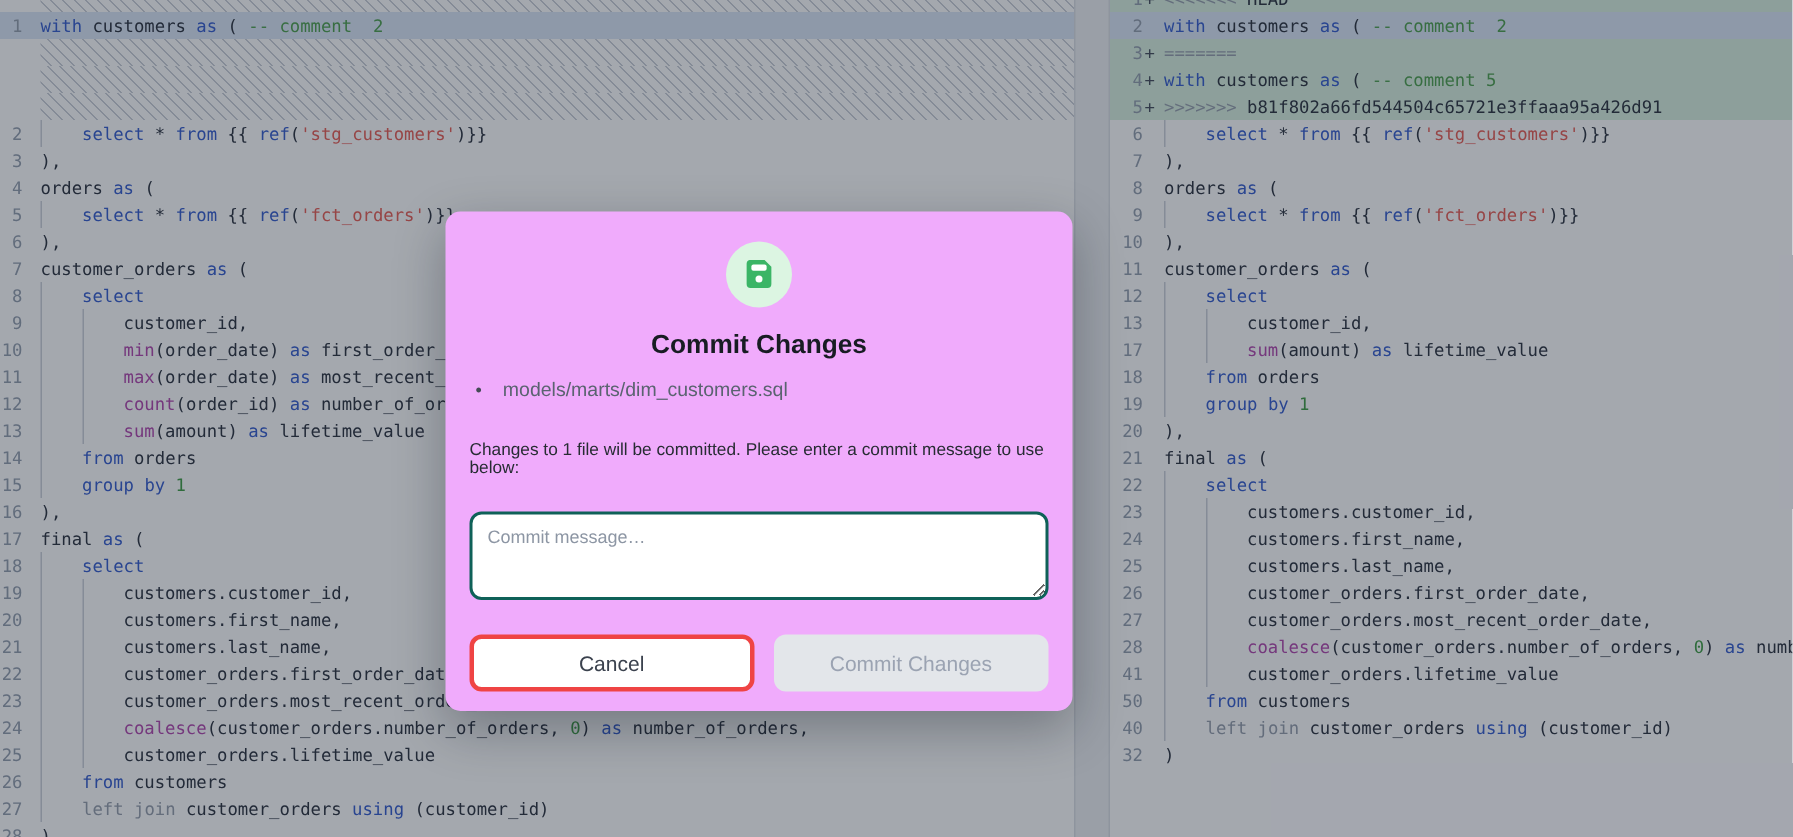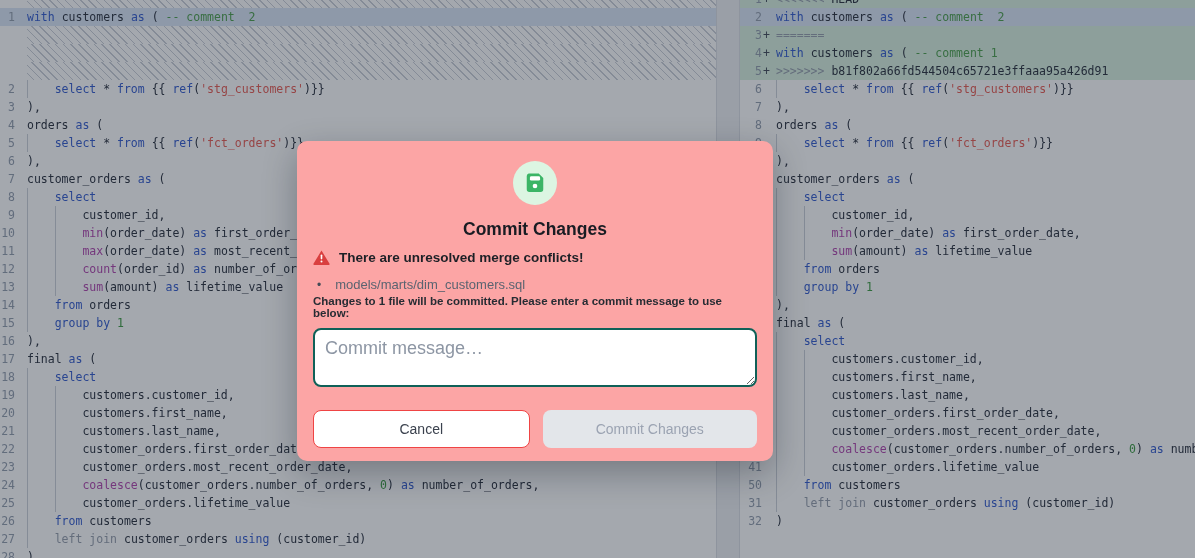--- a/index.html
+++ b/index.html
@@ -33,40 +33,40 @@
        border-left:1px solid rgba(130,140,160,.38);vertical-align:top}
   .kw{color:#3e63cf}
   .fn{color:#b44fb0}
   .str{color:#e8645c}
   .cmt{color:#55a355}
   .num{color:#47a04b}
   .dim{color:#9aa2af}
   .dim2{color:#99a1ae}
   
   .overlay{position:absolute;inset:0;background:rgba(6,16,34,.36)}
-  .modal{position:absolute;left:297px;top:141px;width:476px;box-sizing:border-box;
-         background:#fca5a5;border-radius:10px;box-shadow:0 12px 34px rgba(10,15,25,.3);
+  .modal{position:absolute;left:297px;top:141px;width:418px;box-sizing:border-box;
+         background:#f0abfc;border-radius:10px;box-shadow:0 12px 34px rgba(10,15,25,.3);
          padding:20px 16px 13px}
   .icon-wrap{display:flex;justify-content:center}
   .icon-circle{width:44px;height:44px;border-radius:50%;display:flex;align-items:center;
                justify-content:center;background:var(--icon-bg,#dcf5e2)}
   .modal-title{margin-top:14px;text-align:center;font-size:17.5px;font-weight:bold;color:#181c23}
   .warning-row{margin-top:10px;display:flex;align-items:center;gap:9px}
   .warning-text{font-size:13.5px;font-weight:bold;color:#1c2026}
   .file-list{margin:12px 0 0;padding:0 0 0 4px;list-style:none}
   .file-item{font-size:13px;color:#5a6370;display:flex;align-items:center;gap:14px}
   .file-bullet{font-size:12px;color:#444b56}
-  .commit-label{margin-top:3px;font-size:11.5px;font-weight:bold;color:#272c33}
-  .commit-textarea{margin-top:9px;display:block;width:100%;height:59px;box-sizing:border-box;
+  .commit-label{margin-top:27px;font-size:11.5px;font-weight:normal;color:#272c33}
+  .commit-textarea{margin-top:23px;display:block;width:100%;height:59px;box-sizing:border-box;
     border:2px solid var(--textarea-border,#0f6158);border-radius:8px;padding:8px 10px;
-    font-family:"Liberation Sans",sans-serif;font-size:18px;color:#333;resize:both;outline:none}
+    font-family:"Liberation Sans",sans-serif;font-size:12px;color:#333;resize:both;outline:none}
   .commit-textarea::placeholder{color:#8d96a4}
   .btn-row{margin-top:23px;display:flex;gap:13px}
   .btn{flex:1;height:38px;border-radius:8px;font-size:14px;font-family:inherit;cursor:pointer}
-  .btn-cancel{background:#fff;border:1px solid #ef4444;color:#3b424e}
+  .btn-cancel{background:#fff;border:3px solid #ef4444;color:#3b424e}
   .btn-commit{background:#e3e6ea;border:none;color:#9ba3b2}
 </style>
 </head>
 <body>
 
 <div class="editor">
   <div class="pane left-pane">
     <div class="pane-inner">
         <div class="row"><span class="ln"></span><span class="mk"></span><span class="filler-stripes"></span></div>
         <div class="row hl-mod"><span class="ln">1</span><span class="mk"></span><span class="code"><span class="kw">with</span> customers <span class="kw">as</span> ( <span class="cmt">-- comment  2</span></span></div>
@@ -101,74 +101,63 @@
         <div class="row"><span class="ln">27</span><span class="mk"></span><span class="code"><span class="ind"></span><span class="dim2">left</span> <span class="dim2">join</span> customer_orders <span class="kw">using</span> (customer_id)</span></div>
         <div class="row"><span class="ln">28</span><span class="mk"></span><span class="code">)</span></div>
       </div>
   </div>
   <div class="sash"></div>
   <div class="pane right-pane">
     <div class="pane-inner">
         <div class="row hl-add"><span class="ln">1</span><span class="mk">+</span><span class="code"><span class="dim">&lt;&lt;&lt;&lt;&lt;&lt;&lt;</span> HEAD</span></div>
         <div class="row hl-mod"><span class="ln">2</span><span class="mk"></span><span class="code"><span class="kw">with</span> customers <span class="kw">as</span> ( <span class="cmt">-- comment  2</span></span></div>
         <div class="row hl-add"><span class="ln">3</span><span class="mk">+</span><span class="code"><span class="dim">=======</span></span></div>
-        <div class="row hl-add"><span class="ln">4</span><span class="mk">+</span><span class="code"><span class="kw">with</span> customers <span class="kw">as</span> ( <span class="cmt">-- comment 1</span></span></div>
+        <div class="row hl-add"><span class="ln">4</span><span class="mk">+</span><span class="code"><span class="kw">with</span> customers <span class="kw">as</span> ( <span class="cmt">-- comment 5</span></span></div>
         <div class="row hl-add"><span class="ln">5</span><span class="mk">+</span><span class="code"><span class="dim">&gt;&gt;&gt;&gt;&gt;&gt;&gt;</span> b81f802a66fd544504c65721e3ffaaa95a426d91</span></div>
         <div class="row"><span class="ln">6</span><span class="mk"></span><span class="code"><span class="ind"></span><span class="kw">select</span> * <span class="kw">from</span> {{ <span class="kw">ref</span>(<span class="str">'stg_customers'</span>)}}</span></div>
         <div class="row"><span class="ln">7</span><span class="mk"></span><span class="code">),</span></div>
         <div class="row"><span class="ln">8</span><span class="mk"></span><span class="code">orders <span class="kw">as</span> (</span></div>
         <div class="row"><span class="ln">9</span><span class="mk"></span><span class="code"><span class="ind"></span><span class="kw">select</span> * <span class="kw">from</span> {{ <span class="kw">ref</span>(<span class="str">'fct_orders'</span>)}}</span></div>
         <div class="row"><span class="ln">10</span><span class="mk"></span><span class="code">),</span></div>
         <div class="row"><span class="ln">11</span><span class="mk"></span><span class="code">customer_orders <span class="kw">as</span> (</span></div>
         <div class="row"><span class="ln">12</span><span class="mk"></span><span class="code"><span class="ind"></span><span class="kw">select</span></span></div>
         <div class="row"><span class="ln">13</span><span class="mk"></span><span class="code"><span class="ind"></span><span class="ind"></span>customer_id,</span></div>
-        <div class="row"><span class="ln">14</span><span class="mk"></span><span class="code"><span class="ind"></span><span class="ind"></span><span class="fn">min</span>(order_date) <span class="kw">as</span> first_order_date,</span></div>
         <div class="row"><span class="ln">17</span><span class="mk"></span><span class="code"><span class="ind"></span><span class="ind"></span><span class="fn">sum</span>(amount) <span class="kw">as</span> lifetime_value</span></div>
         <div class="row"><span class="ln">18</span><span class="mk"></span><span class="code"><span class="ind"></span><span class="kw">from</span> orders</span></div>
         <div class="row"><span class="ln">19</span><span class="mk"></span><span class="code"><span class="ind"></span><span class="kw">group</span> <span class="kw">by</span> <span class="num">1</span></span></div>
         <div class="row"><span class="ln">20</span><span class="mk"></span><span class="code">),</span></div>
         <div class="row"><span class="ln">21</span><span class="mk"></span><span class="code">final <span class="kw">as</span> (</span></div>
         <div class="row"><span class="ln">22</span><span class="mk"></span><span class="code"><span class="ind"></span><span class="kw">select</span></span></div>
         <div class="row"><span class="ln">23</span><span class="mk"></span><span class="code"><span class="ind"></span><span class="ind"></span>customers.customer_id,</span></div>
         <div class="row"><span class="ln">24</span><span class="mk"></span><span class="code"><span class="ind"></span><span class="ind"></span>customers.first_name,</span></div>
         <div class="row"><span class="ln">25</span><span class="mk"></span><span class="code"><span class="ind"></span><span class="ind"></span>customers.last_name,</span></div>
         <div class="row"><span class="ln">26</span><span class="mk"></span><span class="code"><span class="ind"></span><span class="ind"></span>customer_orders.first_order_date,</span></div>
         <div class="row"><span class="ln">27</span><span class="mk"></span><span class="code"><span class="ind"></span><span class="ind"></span>customer_orders.most_recent_order_date,</span></div>
         <div class="row"><span class="ln">28</span><span class="mk"></span><span class="code"><span class="ind"></span><span class="ind"></span><span class="fn">coalesce</span>(customer_orders.number_of_orders, <span class="num">0</span>) <span class="kw">as</span> number_of_orders,</span></div>
         <div class="row"><span class="ln">41</span><span class="mk"></span><span class="code"><span class="ind"></span><span class="ind"></span>customer_orders.lifetime_value</span></div>
         <div class="row"><span class="ln">50</span><span class="mk"></span><span class="code"><span class="ind"></span><span class="kw">from</span> customers</span></div>
-        <div class="row"><span class="ln">31</span><span class="mk"></span><span class="code"><span class="ind"></span><span class="dim2">left</span> <span class="dim2">join</span> customer_orders <span class="kw">using</span> (customer_id)</span></div>
+        <div class="row"><span class="ln">40</span><span class="mk"></span><span class="code"><span class="ind"></span><span class="dim2">left</span> <span class="dim2">join</span> customer_orders <span class="kw">using</span> (customer_id)</span></div>
         <div class="row"><span class="ln">32</span><span class="mk"></span><span class="code">)</span></div>
       </div>
   </div>
 </div>
 
 <div class="overlay"></div>
 
 <div class="modal">
   <div class="icon-wrap">
     <div class="icon-circle">
       <svg width="22" height="22" viewBox="0 0 16 16">
         <path d="M3.4 1h7.3L14 4.3V12.6A1.9 1.9 0 0 1 12.1 14.5H3.9A1.9 1.9 0 0 1 2 12.6V2.9A1.9 1.9 0 0 1 3.4 1z" fill="#3bb566"></path>
         <rect x="4.3" y="3.1" width="7.4" height="3.1" rx="1" fill="#ffffff"></rect>
         <circle cx="8" cy="10.2" r="1.7" fill="#ffffff"></circle>
       </svg>
     </div>
   </div>
   <div class="modal-title">Commit Changes</div>
-  <div class="warning-row">
-    <span style="display:flex">
-      <svg width="17" height="15" viewBox="0 0 17 15">
-        <path d="M8.5 0.6 L16.4 13.4 a1 1 0 0 1 -0.85 1.6 H1.45 a1 1 0 0 1 -0.85 -1.6 Z" fill="#d93f3f"></path>
-        <rect x="7.7" y="4.4" width="1.6" height="5" rx="0.8" fill="#ffffff"></rect>
-        <circle cx="8.5" cy="11.6" r="1" fill="#ffffff"></circle>
-      </svg>
-    </span>
-    <span class="warning-text">There are unresolved merge conflicts!</span>
-  </div>
   <ul class="file-list">
       <li class="file-item">
         <span class="file-bullet">•</span>
         <span>models/marts/dim_customers.sql</span>
       </li>
     </ul>
   <div class="commit-label">Changes to 1 file will be committed. Please enter a commit message to use below:</div>
   <textarea class="commit-textarea" autofocus="" placeholder="Commit message…" style=""></textarea>
   <div class="btn-row">
     <button class="btn btn-cancel">Cancel</button>

